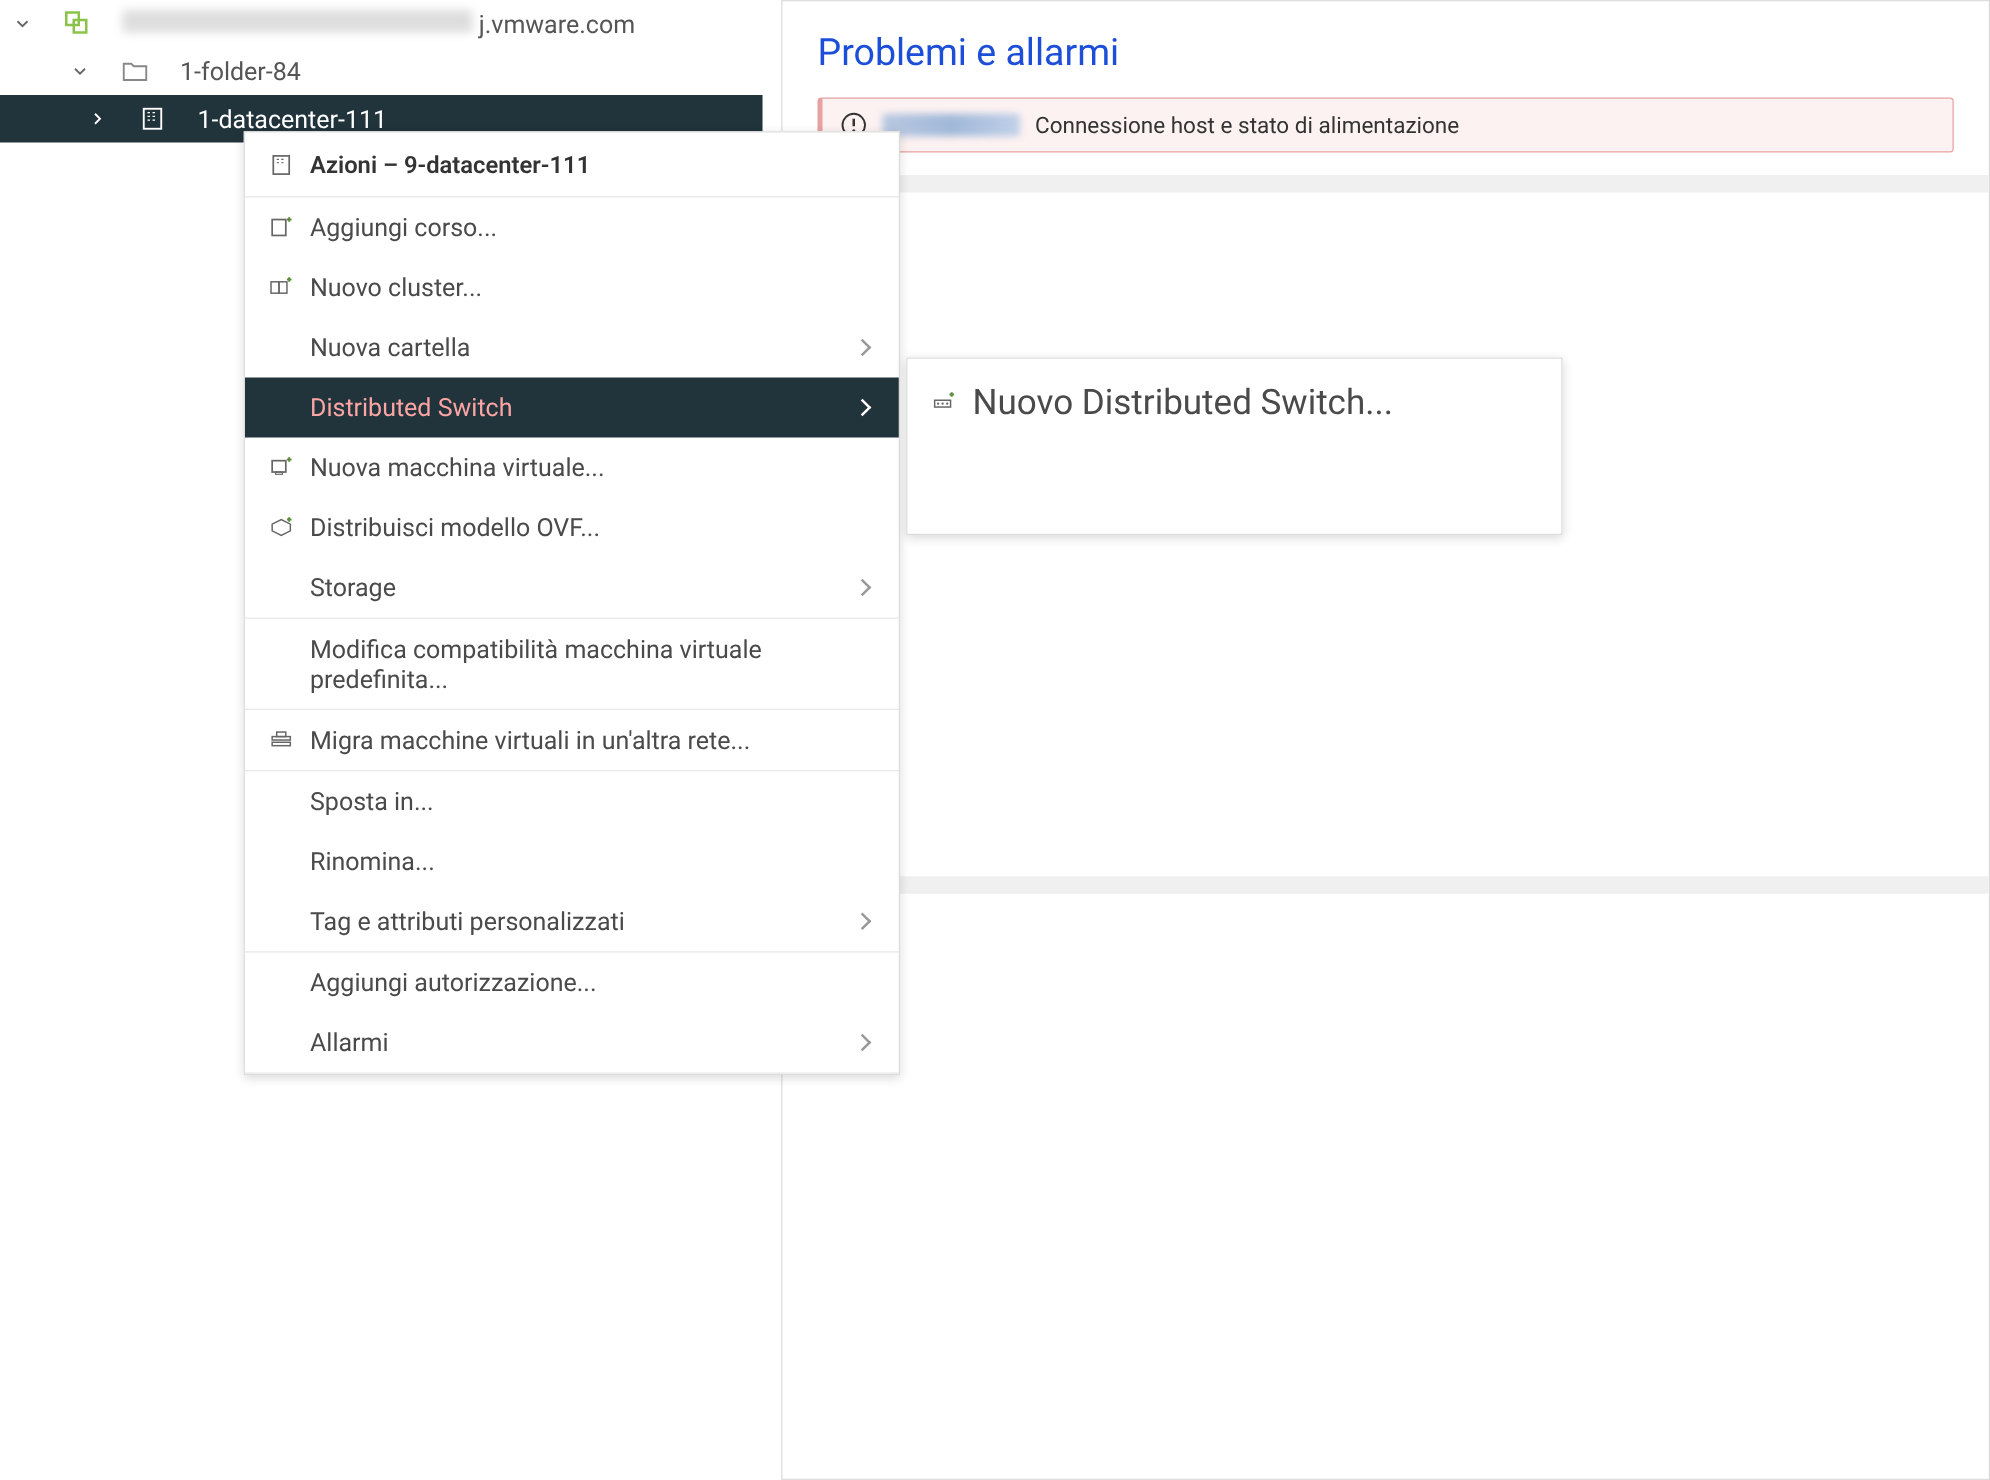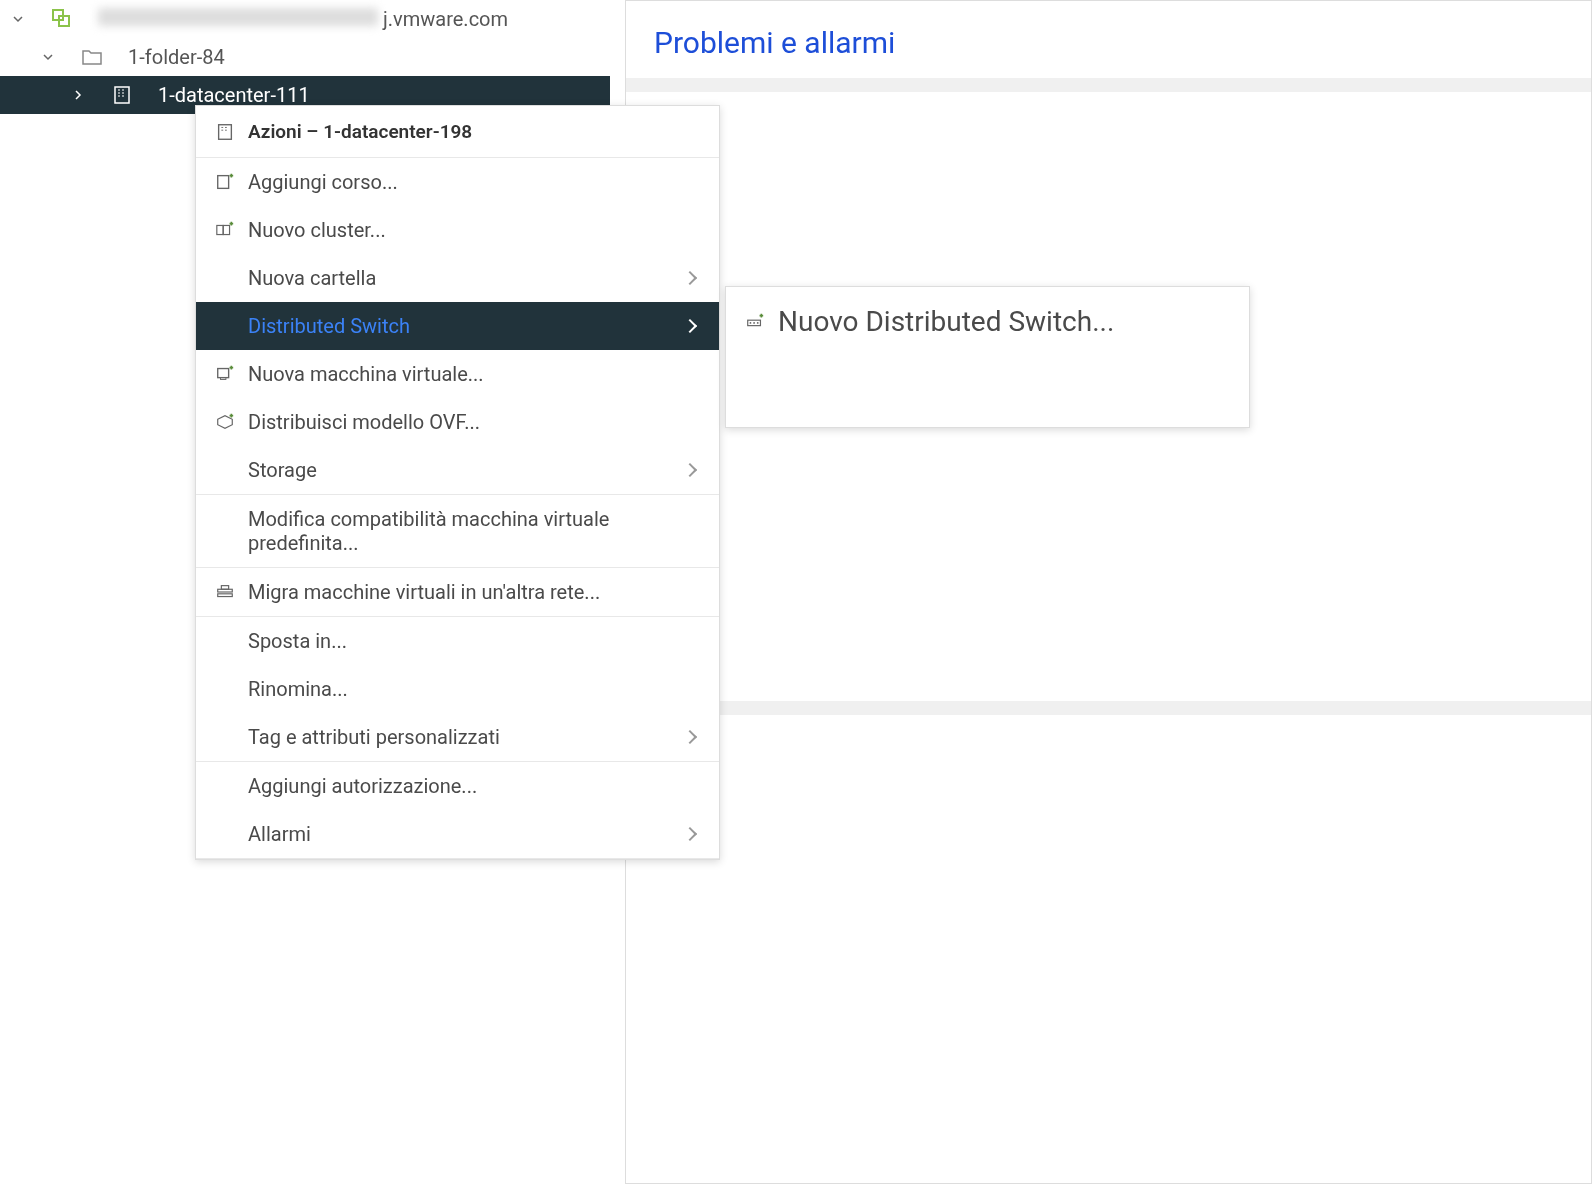--- a/index.html
+++ b/index.html
@@ -30,21 +30,21 @@
     .tree-item {
       display: flex;
       align-items: center;
       height: 38px;
       padding-left: 10px;
       gap: 25px;
       cursor: pointer;
     }
     
     .tree-item.level-0 { padding-left: 10px; }
-    .tree-item.level-1 { padding-left: 40px; }
+    .tree-item.level-1 { padding-left: 56px; }
     .tree-item.level-2 { padding-left: 70px; }
     
     .tree-item.selected {
       background: #21333b;
       color: #fff;
     }
     
     .tree-chevron {
       width: 16px;
       height: 16px;
@@ -109,21 +109,21 @@
       cursor: pointer;
       min-height: 45px;
     }
     
     .context-menu-item.highlighted {
       background: #21333b;
       color: #fff;
     }
     
     .context-menu-item.highlighted .context-menu-label {
-      color: #3b82f6;
+      color: #fca5a5;
     }
     
     .context-menu-item.has-submenu::after {
       content: '';
       margin-left: auto;
       width: 8px;
       height: 8px;
       border-right: 2px solid #999;
       border-top: 2px solid #999;
       transform: rotate(45deg);
@@ -319,21 +319,21 @@
   <div class="context-menu-header">
     <span class="context-menu-icon-slot">
       <svg width="20" height="20" viewBox="0 0 22 22">
           <rect x="4" y="3" width="14" height="16" fill="none" stroke="#666" stroke-width="1.5"></rect>
           <line x1="7" y1="6" x2="9" y2="6" stroke="#666"></line>
           <line x1="11" y1="6" x2="13" y2="6" stroke="#666"></line>
           <line x1="7" y1="9" x2="9" y2="9" stroke="#666"></line>
           <line x1="11" y1="9" x2="13" y2="9" stroke="#666"></line>
         </svg>
     </span>
-    <span class="context-menu-header-text">Azioni – 1-datacenter-198</span>
+    <span class="context-menu-header-text">Azioni – 9-datacenter-111</span>
   </div>
 
   <div class="context-menu-item">
     <span class="context-menu-icon-slot">
       <svg width="20" height="20" viewBox="0 0 22 22">
           <rect x="3" y="4" width="12" height="14" fill="none" stroke="#666" stroke-width="1.5"></rect>
           <path d="M16 4 L20 4 M18 2 L18 6" stroke="#5a8c3a" stroke-width="1.8"></path>
         </svg>
     </span>
     <span class="context-menu-label">Aggiungi corso...</span>
@@ -453,16 +453,27 @@
     <span class="submenu-label">Nuovo Distributed Switch...</span>
   </div>
   <div class="submenu-item" style="min-height:70px;">
     <span class="context-menu-icon-slot"></span>
   </div>
 </div>
 
 <div class="right-panel">
   <h2 class="panel-title">Problemi e allarmi</h2>
 
+  <div class="alert-box">
+    <span class="alert-icon">
+      <svg width="22" height="22" viewBox="0 0 22 22">
+          <circle cx="11" cy="11" r="9" fill="none" stroke="#333" stroke-width="1.5"></circle>
+          <line x1="11" y1="6" x2="11" y2="12" stroke="#333" stroke-width="2"></line>
+          <circle cx="11" cy="15.5" r="1.2" fill="#333"></circle>
+        </svg>
+    </span>
+    <span class="alert-blurred"></span>
+    <span class="alert-text">Connessione host e stato di alimentazione</span>
+  </div>
 
   <div class="gray-divider"></div>
   <div class="gray-divider at-bottom"></div>
 </div>
 
 </body></html>

